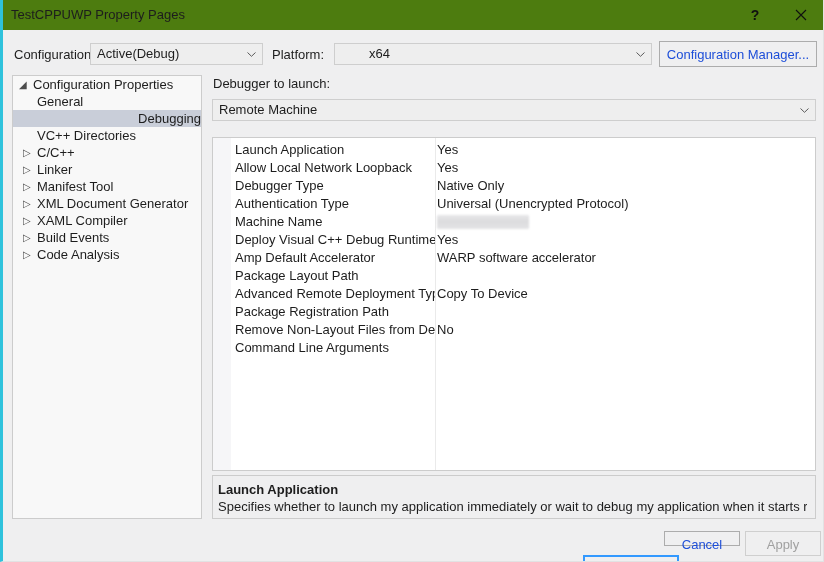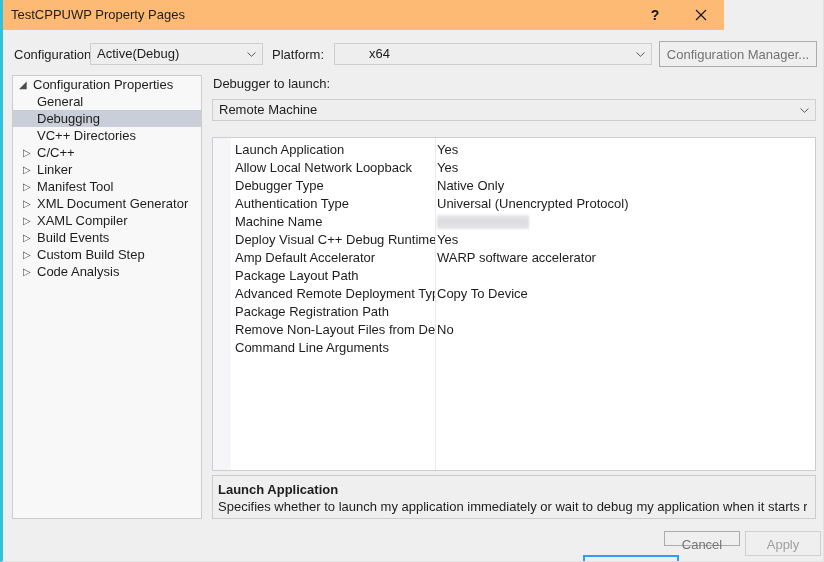--- a/index.html
+++ b/index.html
@@ -22,23 +22,23 @@
     border-right: 1px solid #e2e2e3;
     border-bottom: 1px solid #e2e2e3;
     overflow: hidden;
   }
 
   
   .titlebar {
     position: absolute;
     left: -3px;
     top: 0;
-    width: 724px;
+    width: 824px;
     height: 30px;
-    background: #fdba74;
+    background: #4d7c0f;
   }
   .title-text {
     position: absolute;
     left: 11px;
     top: 6px;
     font-size: 13px;
     color: #1d1d1d;
     line-height: 18px;
     white-space: nowrap;
   }
@@ -101,21 +101,21 @@
 
   .combo-config   { left: 87px;  top: 13px; width: 173px; height: 22px; }
   .combo-platform { left: 331px; top: 13px; width: 318px; height: 22px; padding-left: 34px; }
 
   .btn {
     position: absolute;
     box-sizing: border-box;
     background: #efeff0;
     border: 1px solid #acacac;
     font-size: 13px;
-    color: #737373;
+    color: #1d4ed8;
     text-align: center;
     cursor: default;
     white-space: nowrap;
     font-family: "Liberation Sans", sans-serif;
   }
   .btn-configmgr {
     left: 656px; top: 41px; width: 158px; height: 26px;
     line-height: 24px;
   }
 
@@ -137,21 +137,21 @@
     line-height: 17px;
     font-size: 13px;
     color: #1d1d1d;
     white-space: nowrap;
     cursor: default;
     padding-left: 0;
   }
   .tree-item.root { padding-left: 6px; }
   .tree-item.child { padding-left: 24px; }
   .tree-item.group { padding-left: 10px; }
-  .tree-item.selected { background: #c9ced9; }
+  .tree-item.selected { background: #c9ced9; text-align: right; }
   .tree-arrow {
     display: inline-block;
     width: 14px;
     font-size: 10px;
     color: #4d4d4d;
     text-align: left;
     vertical-align: top;
   }
   .tree-label { vertical-align: top; }
 
@@ -337,21 +337,20 @@
         <div class="tree-item root"><span class="tree-arrow">◢</span><span class="tree-label">Configuration Properties</span></div>
         <div class="tree-item child"><span class="tree-label">General</span></div>
         <div class="tree-item child selected"><span class="tree-label">Debugging</span></div>
         <div class="tree-item child"><span class="tree-label">VC++ Directories</span></div>
         <div class="tree-item group"><span class="tree-arrow">▷</span><span class="tree-label">C/C++</span></div>
         <div class="tree-item group"><span class="tree-arrow">▷</span><span class="tree-label">Linker</span></div>
         <div class="tree-item group"><span class="tree-arrow">▷</span><span class="tree-label">Manifest Tool</span></div>
         <div class="tree-item group"><span class="tree-arrow">▷</span><span class="tree-label">XML Document Generator</span></div>
         <div class="tree-item group"><span class="tree-arrow">▷</span><span class="tree-label">XAML Compiler</span></div>
         <div class="tree-item group"><span class="tree-arrow">▷</span><span class="tree-label">Build Events</span></div>
-        <div class="tree-item group"><span class="tree-arrow">▷</span><span class="tree-label">Custom Build Step</span></div>
         <div class="tree-item group"><span class="tree-arrow">▷</span><span class="tree-label">Code Analysis</span></div>
       </div>
   </div>
 
   <div class="right-pane">
     <div class="debugger-label">Debugger to launch:</div>
 
     <div class="combo combo-debugger">
       <span>Remote Machine</span>
       <span class="chev">

